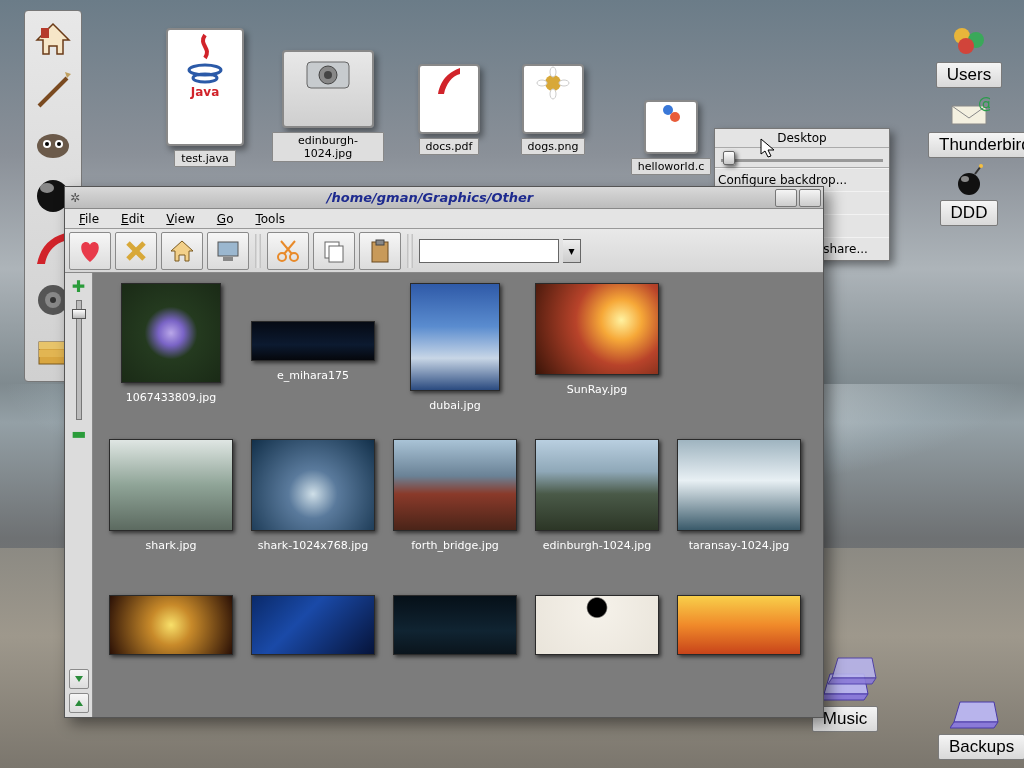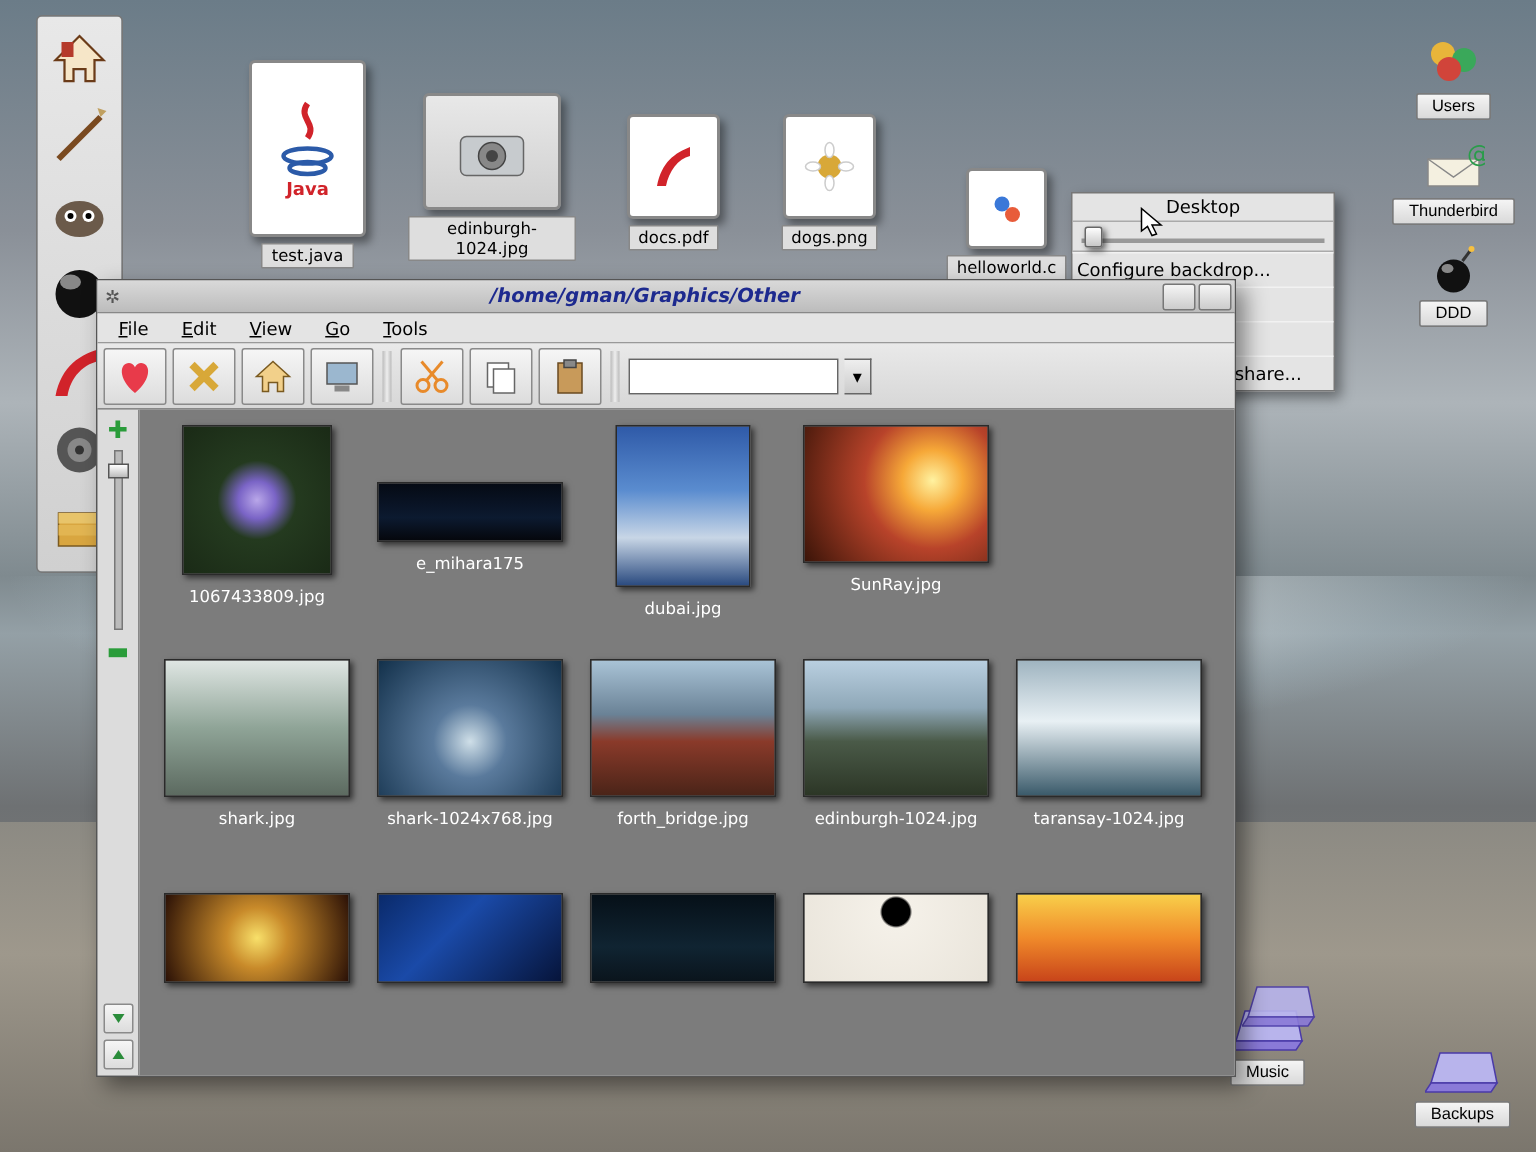--- a/index.html
+++ b/index.html
@@ -25,32 +25,32 @@
     display:flex; flex-direction:column; align-items:center; gap:6px;
     padding:6px 0;
   }
   .dock-item { width:46px; height:46px; display:flex; align-items:center; justify-content:center; }
 
   
   .desk-icon {
     position:absolute; width:90px; text-align:center;
   }
   .desk-thumb {
-    width:78px; height:88px; margin:12px auto 4px;
+    width:78px; height:88px; margin:0 auto 4px;
     background:#fff; border:2px solid #888; border-radius:4px;
     box-shadow:3px 4px 6px rgba(0,0,0,0.4);
-    display:flex; align-items:center; justify-content:center;
+    display:flex; justify-content:center;
   }
   .desk-icon .cap {
     display:inline-block; background:#dedede; border:1px solid #888;
     padding:1px 6px; font-size:11px; border-radius:1px;
   }
   .ebtn {
     background:linear-gradient(#f5f5f5,#d9d9d9);
-    border:1px solid #7a7a7a; padding:2px 10px; font-size:11px; border-radius:2px;
+    border:1px solid #7a7a7a; padding:2px 10px; font-size:17px; border-radius:2px;
   }
 
   
   .right-item { position:absolute; text-align:center; width:74px; }
   .right-item svg { display:block; margin:0 auto 4px; }
 
   
   .folder { position:absolute; width:74px; text-align:center; }
   .folder svg { display:block; margin:0 auto 4px; }
 

